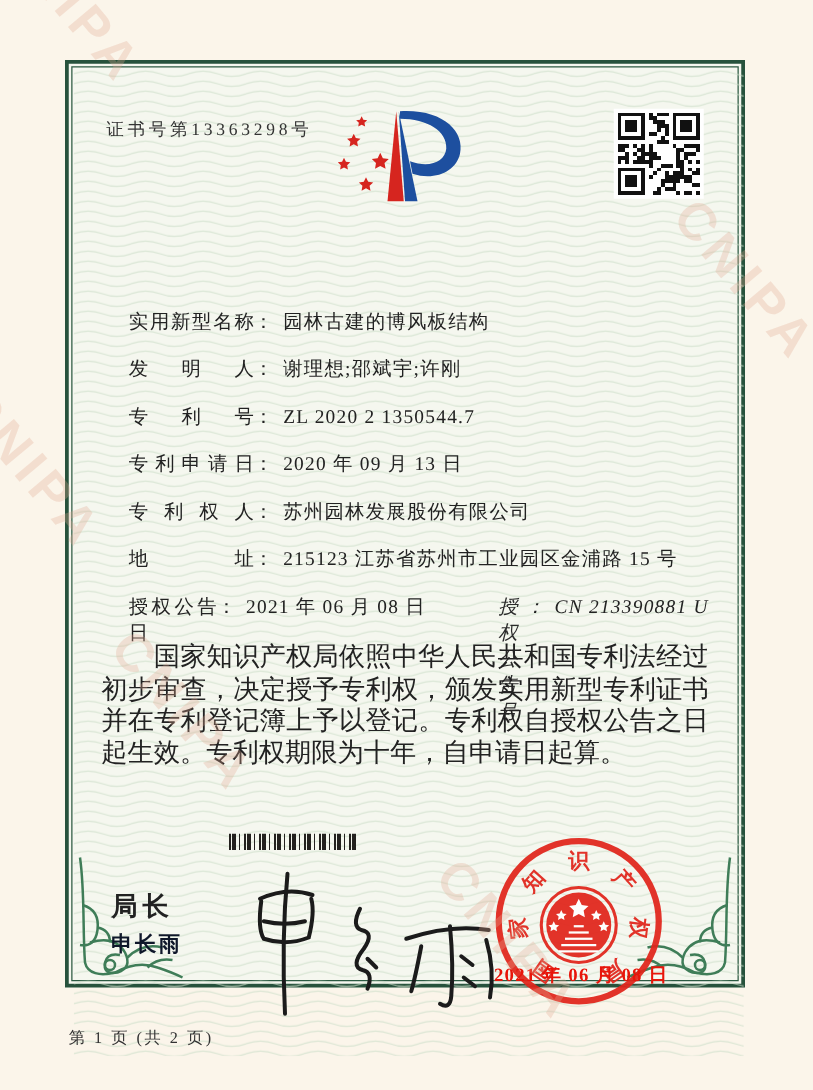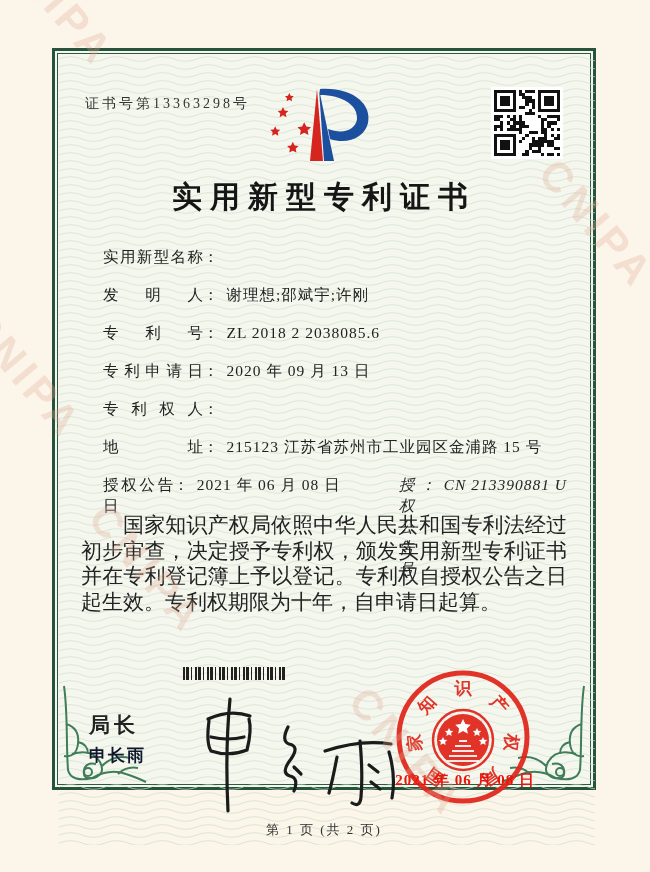--- a/index.html
+++ b/index.html
@@ -72,21 +72,21 @@
     position:absolute;left:34px;top:693px;font-size:17px;font-weight:700;
     font-family:"Liberation Sans","DejaVu Sans",sans-serif;color:#0f172a;letter-spacing:2px;
   }
   .signature{position:absolute;left:135px;top:628px;}
   .seal{position:absolute;left:338px;top:616px;}
   .seal-date{
     position:absolute;left:330px;top:720px;width:160px;text-align:center;
     font-size:15px;font-weight:600;color:#e8150a;letter-spacing:1px;z-index:3;
   }
   .footer{
-    position:absolute;left:0;right:0;top:770px;text-align:center;
+    position:absolute;left:0;right:0;top:770px;text-align:left;
     font-size:13px;letter-spacing:2px;color:#333;
   }
   .ornament{position:absolute;bottom:3px;z-index:1;}
   .ornament.left{left:3px;}
   .ornament.right{right:3px;transform:scaleX(-1);}
 </style>
 </head>
 <body>
 
 <span class="wm" style="left:-20px;top:-22px;">CNIPA</span>
@@ -281,45 +281,46 @@
           <rect x="14" y="19" width="1" height="1" fill="#111"></rect>
           <rect x="9" y="20" width="1" height="1" fill="#111"></rect>
           <rect x="10" y="20" width="1" height="1" fill="#111"></rect>
           <rect x="15" y="20" width="1" height="1" fill="#111"></rect>
           <rect x="17" y="20" width="1" height="1" fill="#111"></rect>
           <rect x="18" y="20" width="1" height="1" fill="#111"></rect>
           <rect x="20" y="20" width="1" height="1" fill="#111"></rect>
         </svg>
     </div>
 
-    <div class="title">实用新型专利证书</div>
 
     <div class="fields">
       <div class="frow">
         <span class="flabel">实用新型名称</span>
           <span class="fcolon">：</span>
+        <span class="fvalue">园林古建的博风板结构</span>
       </div>
       <div class="frow">
         <span class="flabel">发明人</span>
           <span class="fcolon">：</span>
         <span class="fvalue">谢理想;邵斌宇;许刚</span>
       </div>
       <div class="frow">
         <span class="flabel">专利号</span>
           <span class="fcolon">：</span>
-        <span class="fvalue">ZL 2018 2 2038085.6</span>
+        <span class="fvalue">ZL 2020 2 1350544.7</span>
       </div>
       <div class="frow">
         <span class="flabel">专利申请日</span>
           <span class="fcolon">：</span>
         <span class="fvalue">2020 年 09 月 13 日</span>
       </div>
       <div class="frow">
         <span class="flabel">专利权人</span>
           <span class="fcolon">：</span>
+        <span class="fvalue">苏州园林发展股份有限公司</span>
       </div>
       <div class="frow">
         <span class="flabel">地址</span>
           <span class="fcolon">：</span>
         <span class="fvalue">215123 江苏省苏州市工业园区金浦路 15 号</span>
       </div>
       <div class="frow">
         <span class="flabel">授权公告日</span>
           <span class="fcolon">：</span>
         <span class="fvalue">2021 年 06 月 08 日</span>

